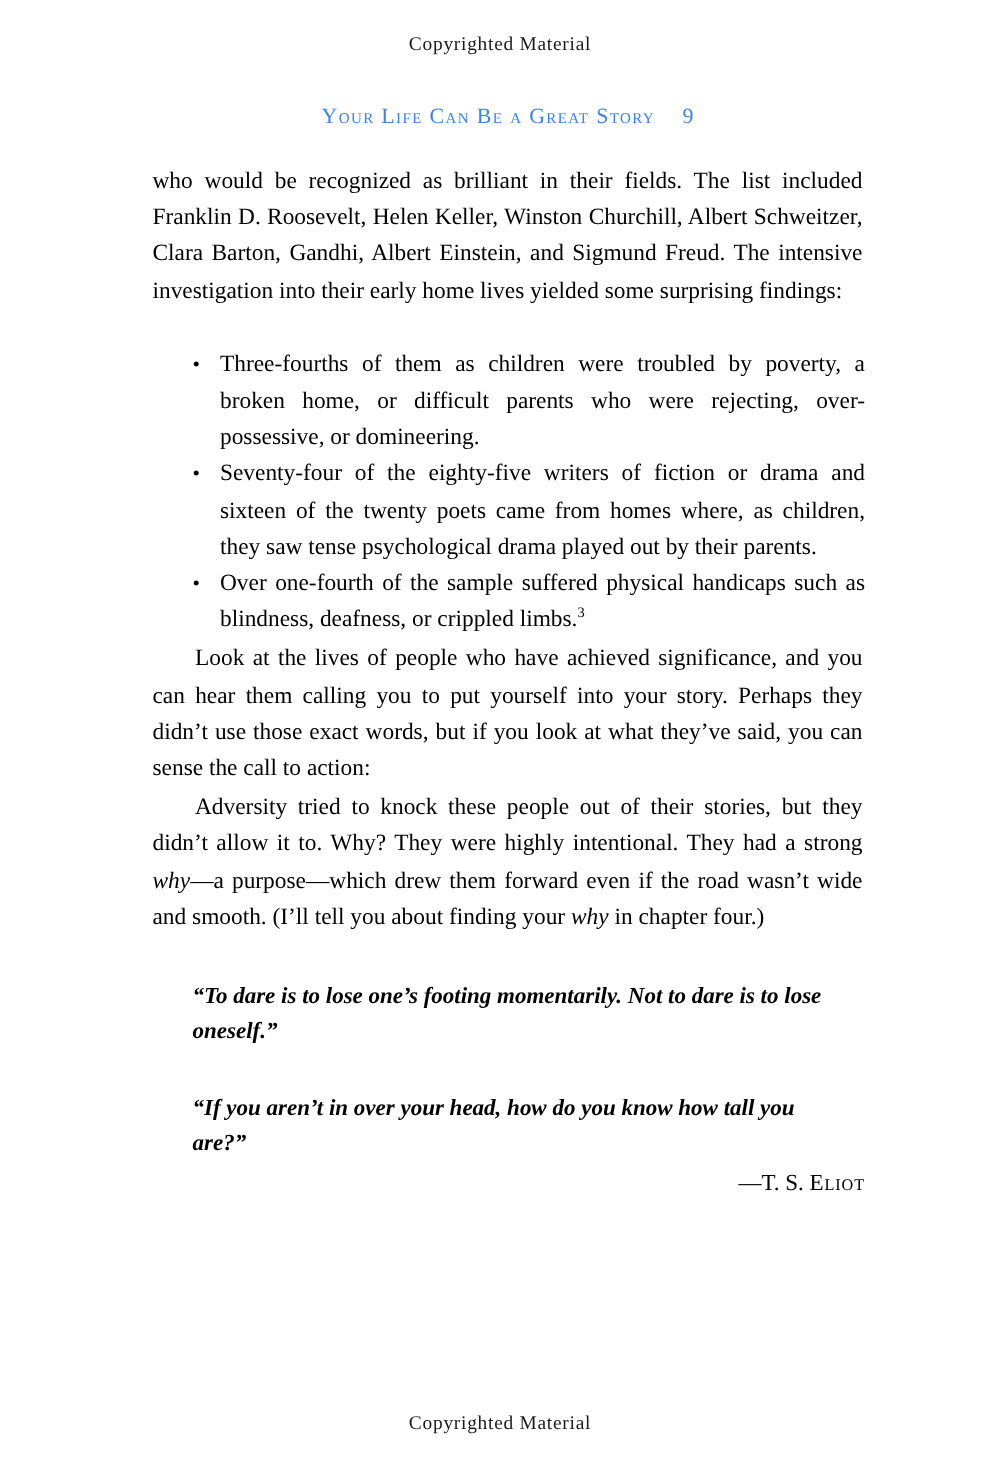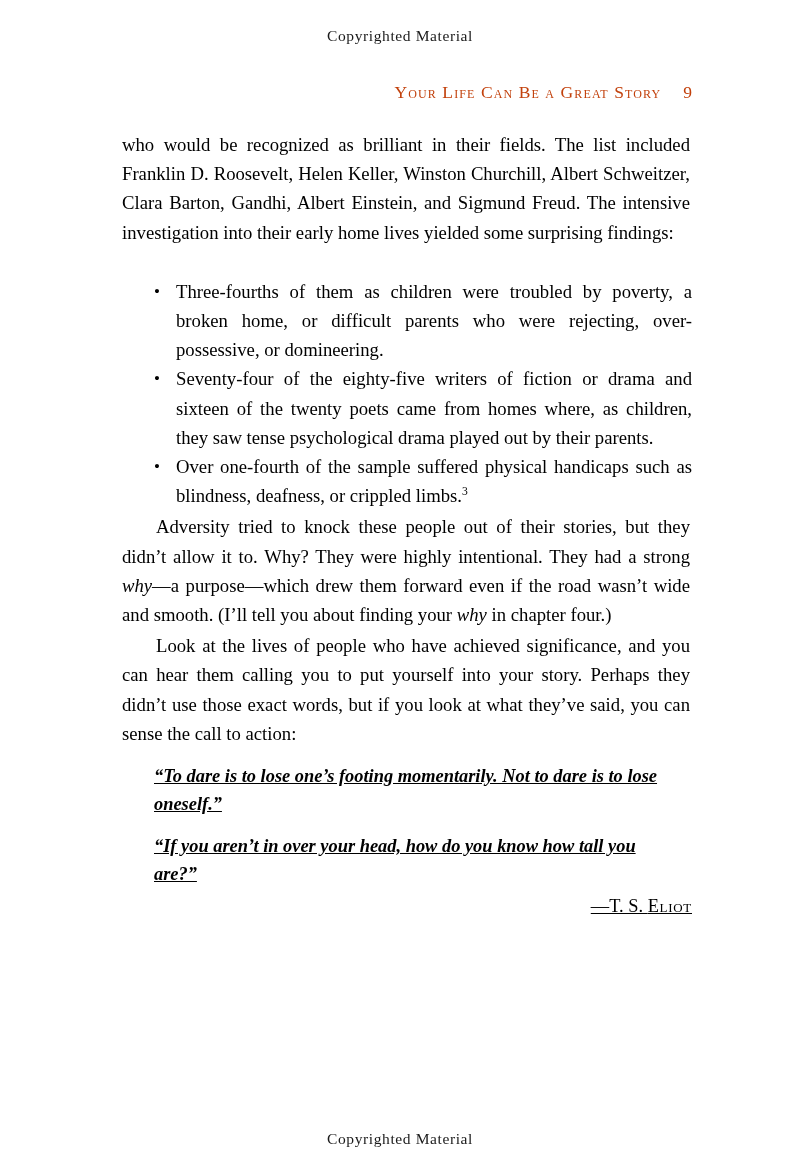--- a/index.html
+++ b/index.html
@@ -32,24 +32,24 @@
     color: #1a1a1a;
   }
   .watermark-top { top: 27px; }
   .watermark-bottom { bottom: 24px; }
 
   .running-head {
     position: absolute;
     top: 82px;
     left: 120px;
     width: 572px;
-    text-align: right;
+    text-align: center;
     font-family: "Liberation Serif", serif;
     font-size: 17.5px;
-    color: #c2410c;
+    color: #3b82f6;
   }
   .rh-title {
     font-variant: small-caps;
     letter-spacing: 1.1px;
   }
   .rh-folio {
     margin-left: 22px;
     font-size: 17.5px;
   }
 
@@ -85,21 +85,21 @@
   }
   ul.bullets li::before {
     content: "\2022";
     position: absolute;
     left: -2px;
     top: 0;
     font-size: 17px;
   }
   .after-bullets { margin-top: 28px; }
 
-  .quote-block { margin-top: 14px; text-decoration: underline; }
+  .quote-block { margin-top: 34px; }
   .quote-text {
     margin: 0 0 0 34px;
     width: 505px;
     font-style: italic;
     font-weight: bold;
     font-size: 18.4px;
     line-height: 28px;
     text-align: left;
   }
   .quote-attrib {
@@ -133,23 +133,23 @@
   <div class="content">
 
     <p class="body">who would be recognized as brilliant in their fields. The list included Franklin D. Roosevelt, Helen Keller, Winston Churchill, Albert Schweitzer, Clara Barton, Gandhi, Albert Einstein, and Sigmund Freud. The intensive investigation into their early home lives yielded some surprising findings:</p>
 
     <ul class="bullets">
       <li><span>Three-fourths of them as children were troubled by poverty, a broken home, or difficult parents who were rejecting, over-possessive, or domineering.</span></li>
       <li><span>Seventy-four of the eighty-five writers of fiction or drama and sixteen of the twenty poets came from homes where, as children, they saw tense psychological drama played out by their parents.</span></li>
       <li><span>Over one-fourth of the sample suffered physical handicaps such as blindness, deafness, or crippled limbs.</span><sup>3</sup></li>
     </ul>
 
+    <p class="body indent">Look at the lives of people who have achieved significance, and you can hear them calling you to put yourself into your story. Perhaps they didn’t use those exact words, but if you look at what they’ve said, you can sense the call to action:</p>
+
     <p class="body indent after-bullets"><span>Adversity tried to knock these people out of their stories, but they didn’t allow it to. Why? They were highly intentional. They had a strong </span><i>why</i><span>—a purpose—which drew them forward even if the road wasn’t wide and smooth. (I’ll tell you about finding your </span><i>why</i><span> in chapter four.)</span></p>
-
-    <p class="body indent">Look at the lives of people who have achieved significance, and you can hear them calling you to put yourself into your story. Perhaps they didn’t use those exact words, but if you look at what they’ve said, you can sense the call to action:</p>
 
     <div class="quote-block">
       <p class="quote-text">“To dare is to lose one’s footing momentarily. Not to dare is to lose oneself.”</p>
     </div>
 
     <div class="quote-block">
       <p class="quote-text">“If you aren’t in over your head, how do you know how tall you are?”</p>
       <p class="quote-attrib"><span>—T. S. </span><span class="smallcaps">Eliot</span></p>
     </div>
 

